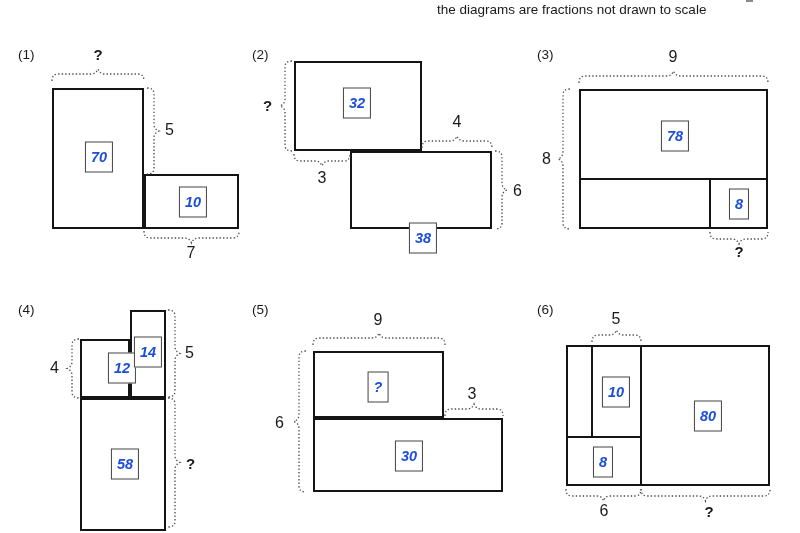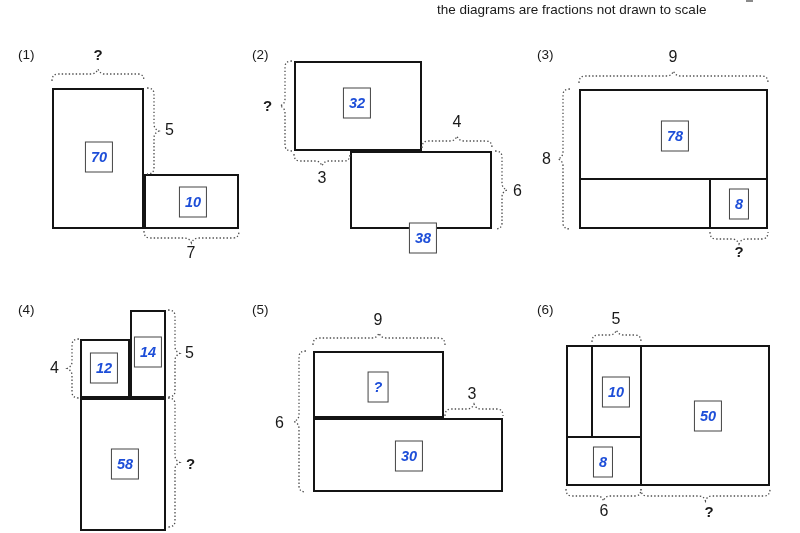--- a/index.html
+++ b/index.html
@@ -100,21 +100,21 @@
     </svg>
   <span class="dim-v" style="left:50px;top:359px;">4</span>
   <svg class="brace" style="left:168px;top:310px;" width="12" height="87">
       <path d="M0,0 Q7,0 7,6 L7,36.5 Q7,41.5 12,43.5 Q7,45.5 7,50.5 L7,81 Q7,87 0,87"></path>
     </svg>
   <span class="dim-v" style="left:185px;top:344px;">5</span>
   <svg class="brace" style="left:168px;top:398px;" width="12" height="129">
       <path d="M0,0 Q7,0 7,6 L7,57.5 Q7,62.5 12,64.5 Q7,66.5 7,71.5 L7,123 Q7,129 0,129"></path>
     </svg>
   <span class="dim-v q" style="left:186px;top:455px;">?</span>
-  <span class="area-box" style="left:104px;top:368px;text-align:center;">12</span>
+  <span class="area-box" style="left:122px;top:368px;text-align:center;">12</span>
   <span class="area-box" style="left:148px;top:352px;">14</span>
   <span class="area-box" style="left:125px;top:464px;">58</span>
 
   <span class="plabel" style="left:252px;top:302px;">(5)</span>
   <div class="rect" style="left:313px;top:351px;width:131px;height:67px;"></div>
   <div class="rect" style="left:313px;top:418px;width:190px;height:74px;"></div>
   <svg class="brace" style="left:313px;top:333px;" width="132" height="12">
       <path d="M0,12 Q0,5 6,5 L59,5 Q64,5 66,0 Q68,5 73,5 L126,5 Q132,5 132,12"></path>
     </svg>
   <span class="dim-h" style="left:378px;top:311px;">9</span>
@@ -141,15 +141,15 @@
   <svg class="brace" style="left:566px;top:489px;" width="75" height="12">
       <path d="M0,0 Q0,7 6,7 L31,7 Q36,7 37.5,12 Q39,7 44,7 L69,7 Q75,7 75,0"></path>
     </svg>
   <span class="dim-h" style="left:604px;top:502px;">6</span>
   <svg class="brace" style="left:641px;top:489px;" width="129" height="12">
       <path d="M0,0 Q0,7 6,7 L58,7 Q63,7 64.5,12 Q66,7 71,7 L123,7 Q129,7 129,0"></path>
     </svg>
   <span class="dim-h q" style="left:709px;top:503px;">?</span>
   <span class="area-box" style="left:616px;top:392px;">10</span>
   <span class="area-box" style="left:603px;top:462px;">8</span>
-  <span class="area-box" style="left:708px;top:416px;">50</span>
+  <span class="area-box" style="left:708px;top:416px;">80</span>
 
 </div>
 
 </body></html>

